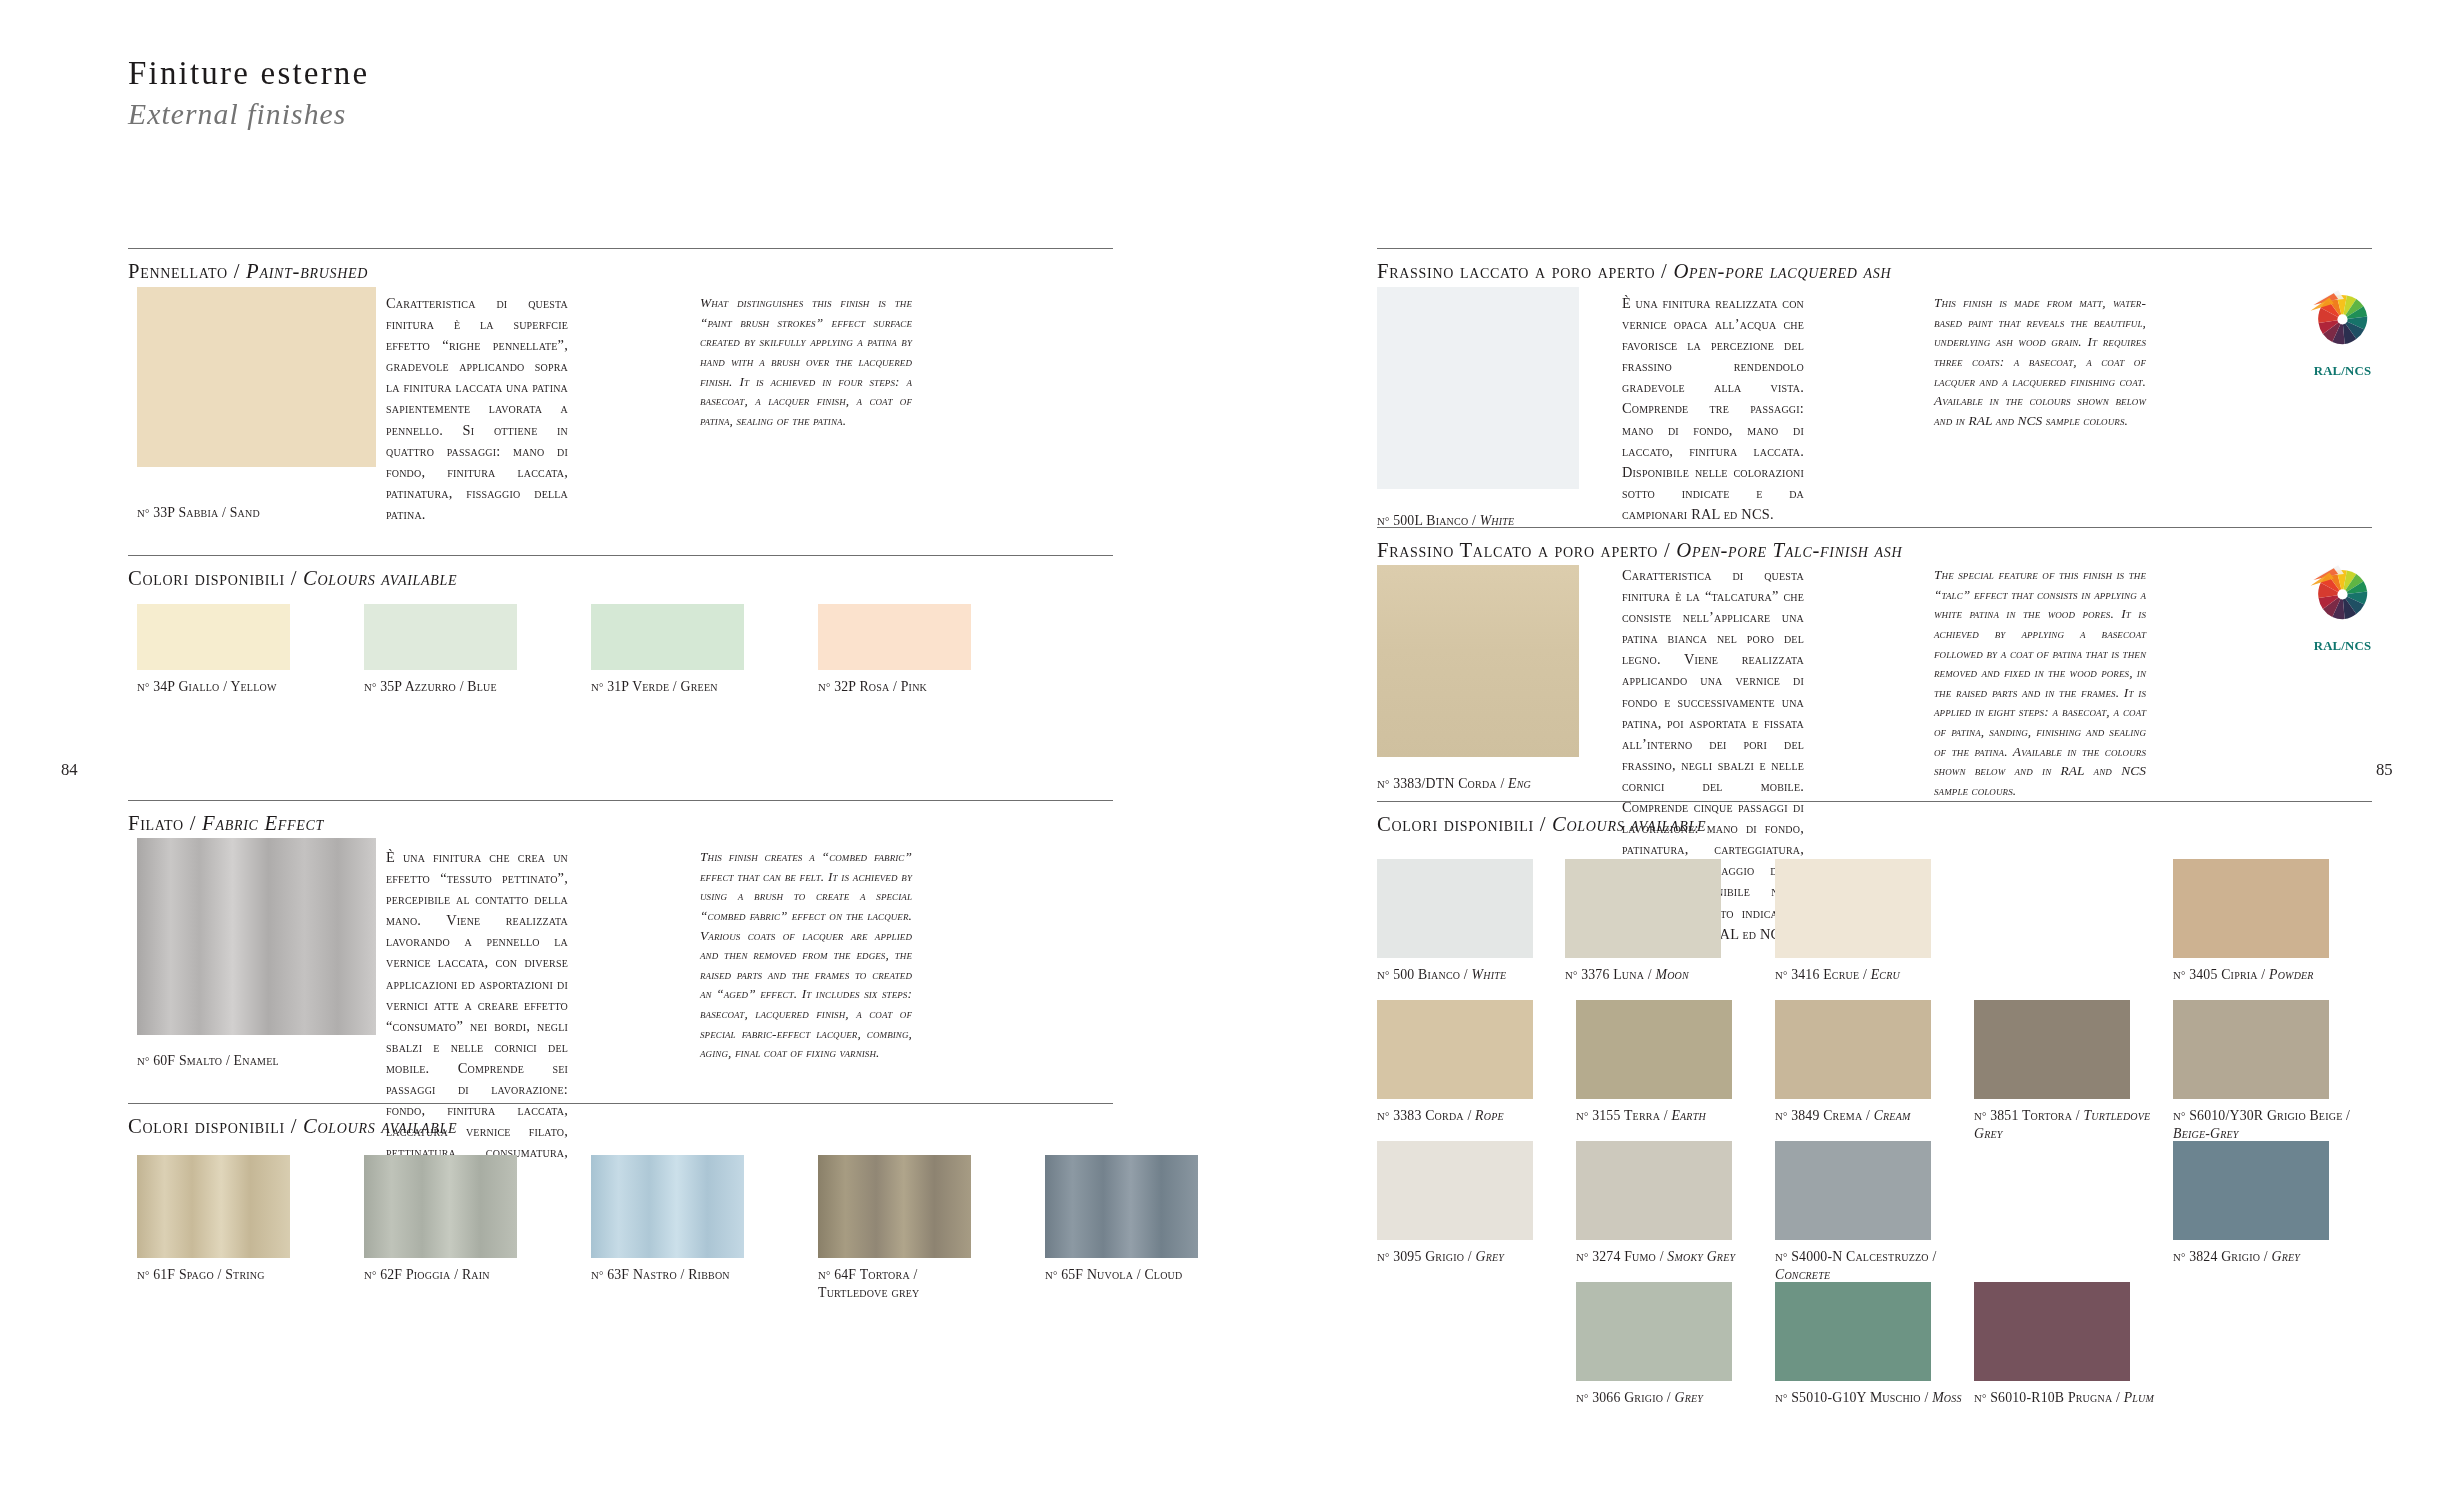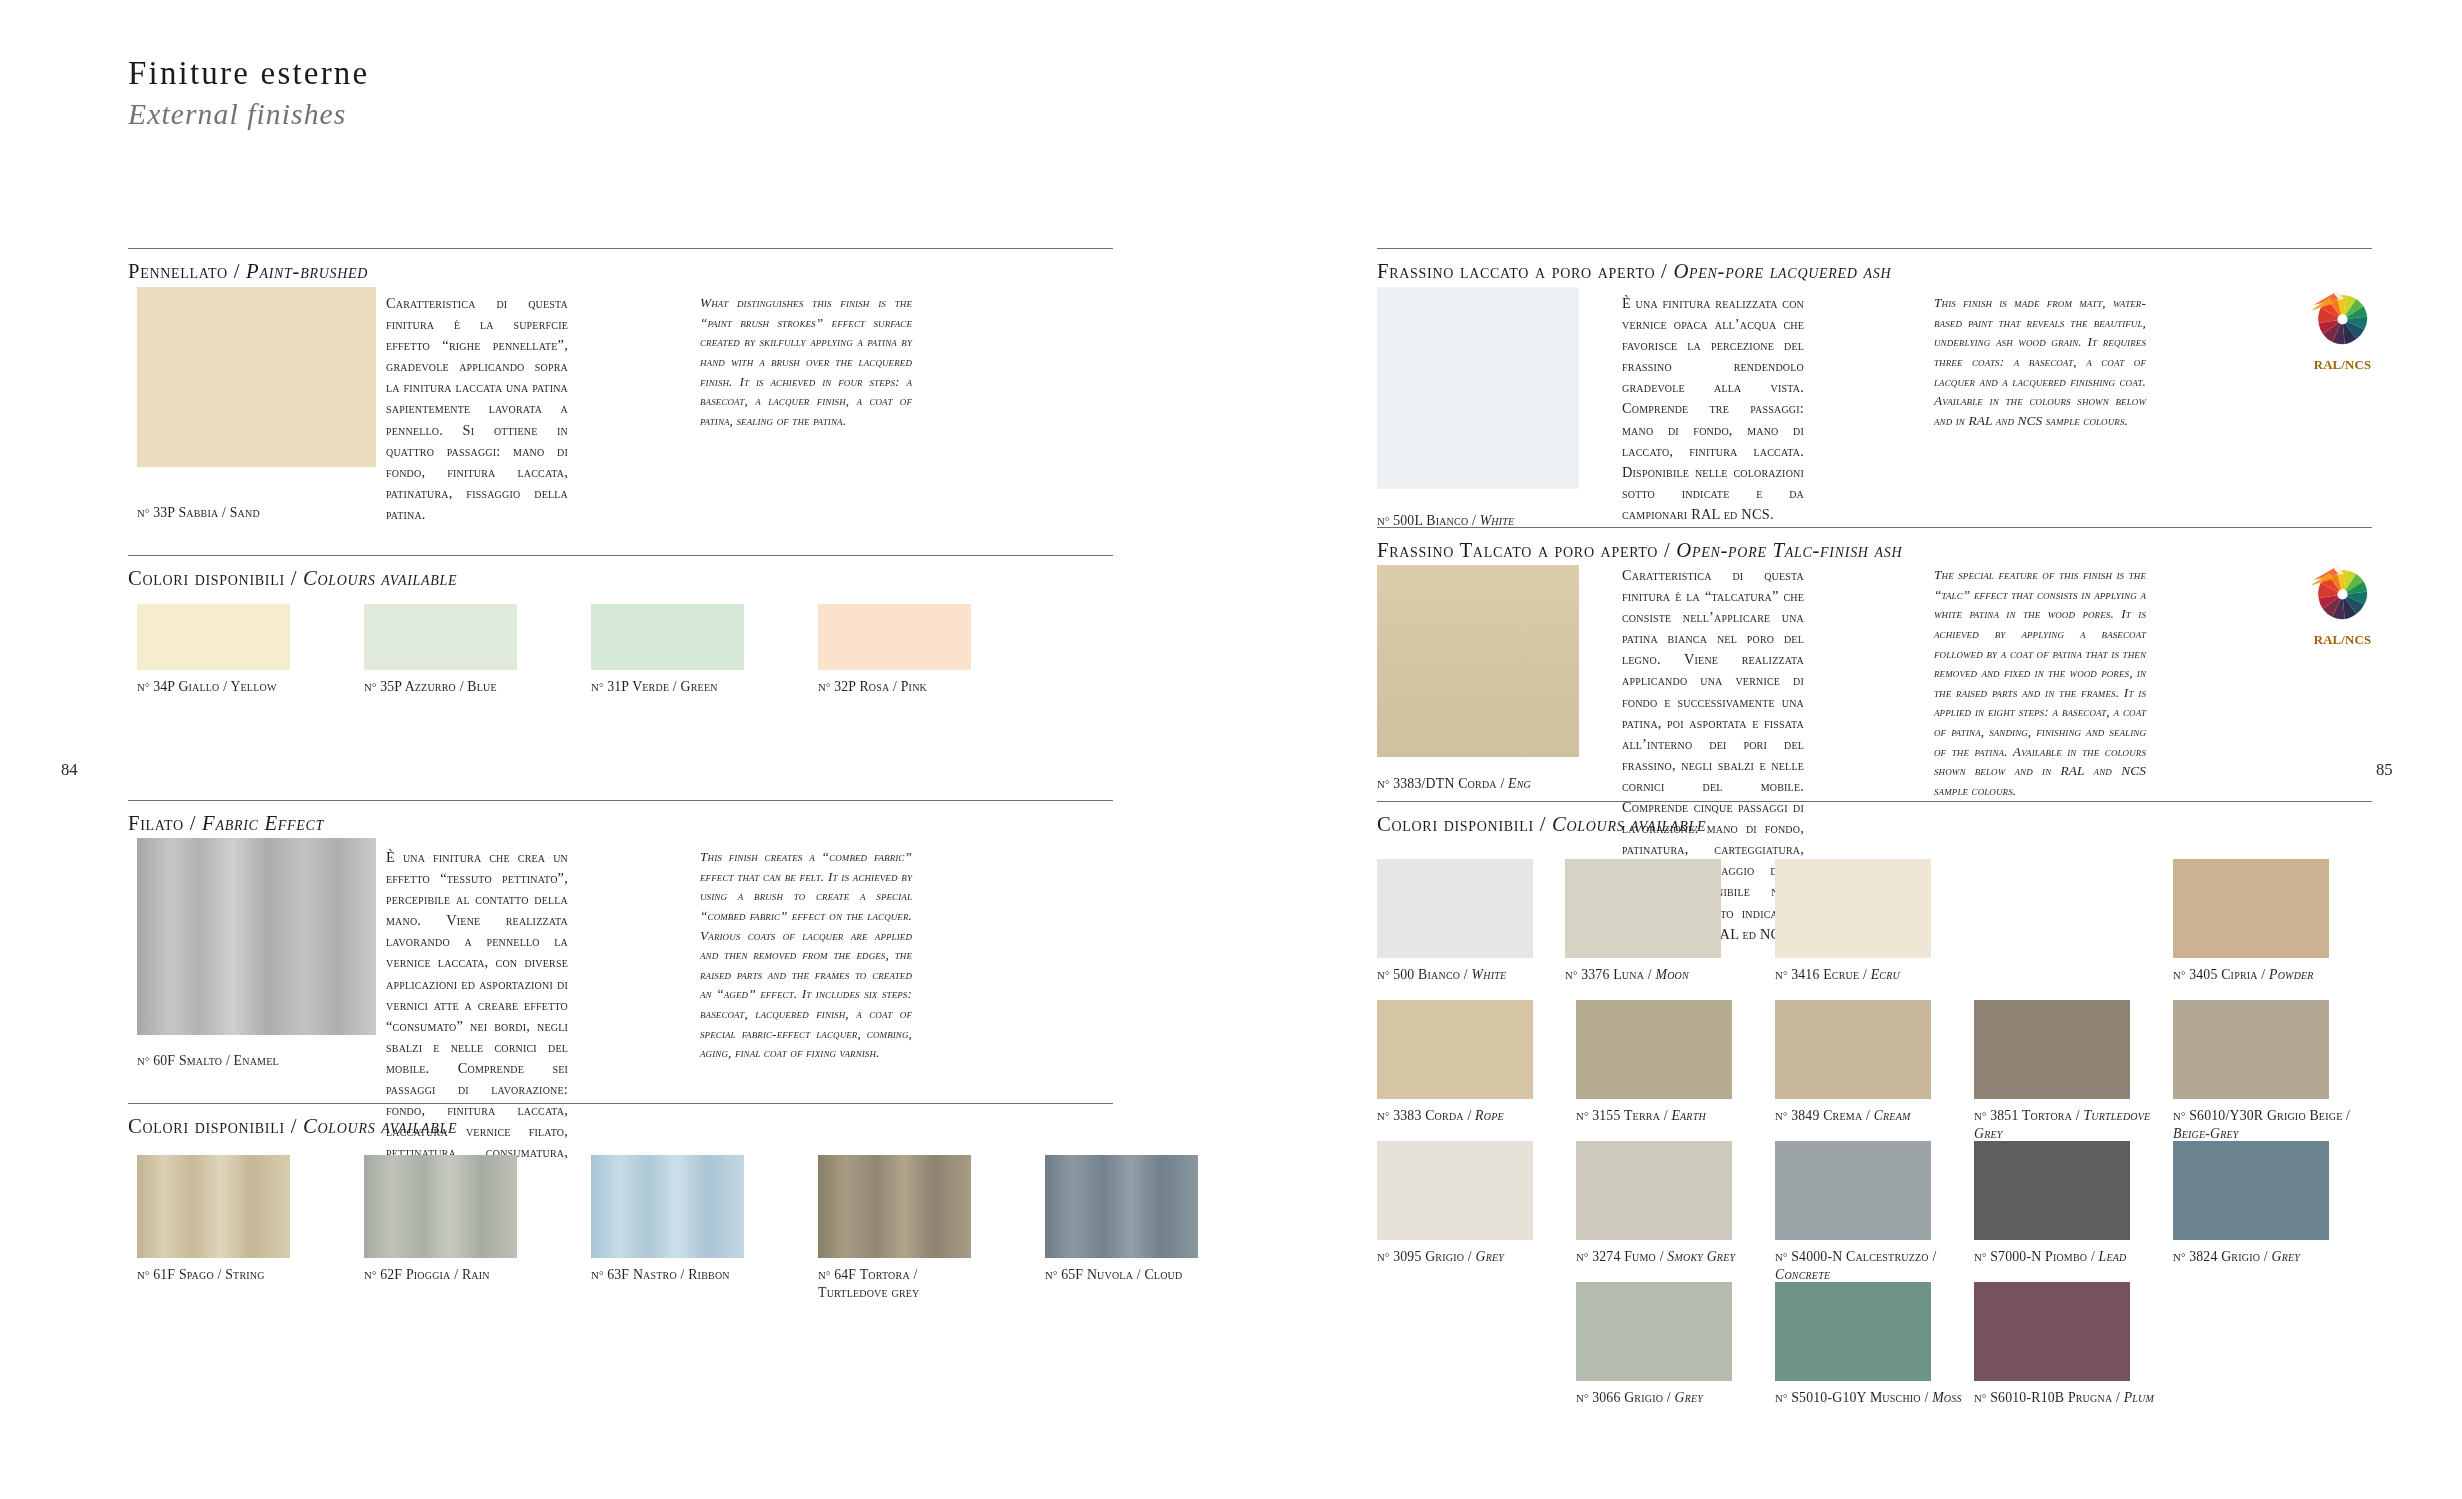--- a/index.html
+++ b/index.html
@@ -60,21 +60,21 @@
     font-family: "Liberation Serif", serif;
   }
   .folio-l { left: 61px;  top: 760px; }
   .folio-r { left: 2376px; top: 760px; }
 
   
   .ralncs { position: absolute; width: 95px; text-align: center; }
   .ralncs .wheel { width: 73px; height: 61px; margin: 0 auto; display: block; }
   .ralncs .lbl {
     font-size: 12.8px; font-weight: bold; letter-spacing: 0.2px;
-    font-family: "Liberation Serif", serif; color: #a16207; margin-top: 11px;
+    font-family: "Liberation Serif", serif; color: #0f766e; margin-top: 17px;
   }
 </style>
 </head>
 <body>
 
 <div class="spread">
 
   <div class="doc-title">
     <div class="t-it">Finiture esterne</div>
     <div class="t-en">External finishes</div>
@@ -365,24 +365,20 @@
         <div class="cap"><span class="sm">N°</span>&nbsp;3095 Grigio / <span class="en">Grey</span></div>
       </div>
       <div style="position: absolute; left: 199px; top: 282px; width: 197px;">
         <span class="swatch" style="width: 156px; height: 99px; background: rgb(205, 201, 189);"></span>
         <div class="cap"><span class="sm">N°</span>&nbsp;3274 Fumo / <span class="en">Smoky Grey</span></div>
       </div>
       <div style="position: absolute; left: 398px; top: 282px; width: 197px;">
         <span class="swatch" style="width: 156px; height: 99px; background: rgb(156, 164, 168);"></span>
         <div class="cap"><span class="sm">N°</span>&nbsp;S4000-N Calcestruzzo / <span class="en">Concrete</span></div>
       </div>
-      <div style="position: absolute; left: 597px; top: 282px; width: 197px;">
-        <span class="swatch" style="width: 156px; height: 99px; background: rgb(95, 94, 93);"></span>
-        <div class="cap"><span class="sm">N°</span>&nbsp;S7000-N Piombo / <span class="en">Lead</span></div>
-      </div>
       <div style="position: absolute; left: 796px; top: 282px; width: 197px;">
         <span class="swatch" style="width: 156px; height: 99px; background: rgb(108, 132, 144);"></span>
         <div class="cap"><span class="sm">N°</span>&nbsp;3824 Grigio / <span class="en">Grey</span></div>
       </div>
       <div style="position: absolute; left: 199px; top: 423px; width: 197px;">
         <span class="swatch" style="width: 156px; height: 99px; background: rgb(180, 189, 175);"></span>
         <div class="cap"><span class="sm">N°</span>&nbsp;3066 Grigio / <span class="en">Grey</span></div>
       </div>
       <div style="position: absolute; left: 398px; top: 423px; width: 197px;">
         <span class="swatch" style="width: 156px; height: 99px; background: rgb(109, 148, 132);"></span>

